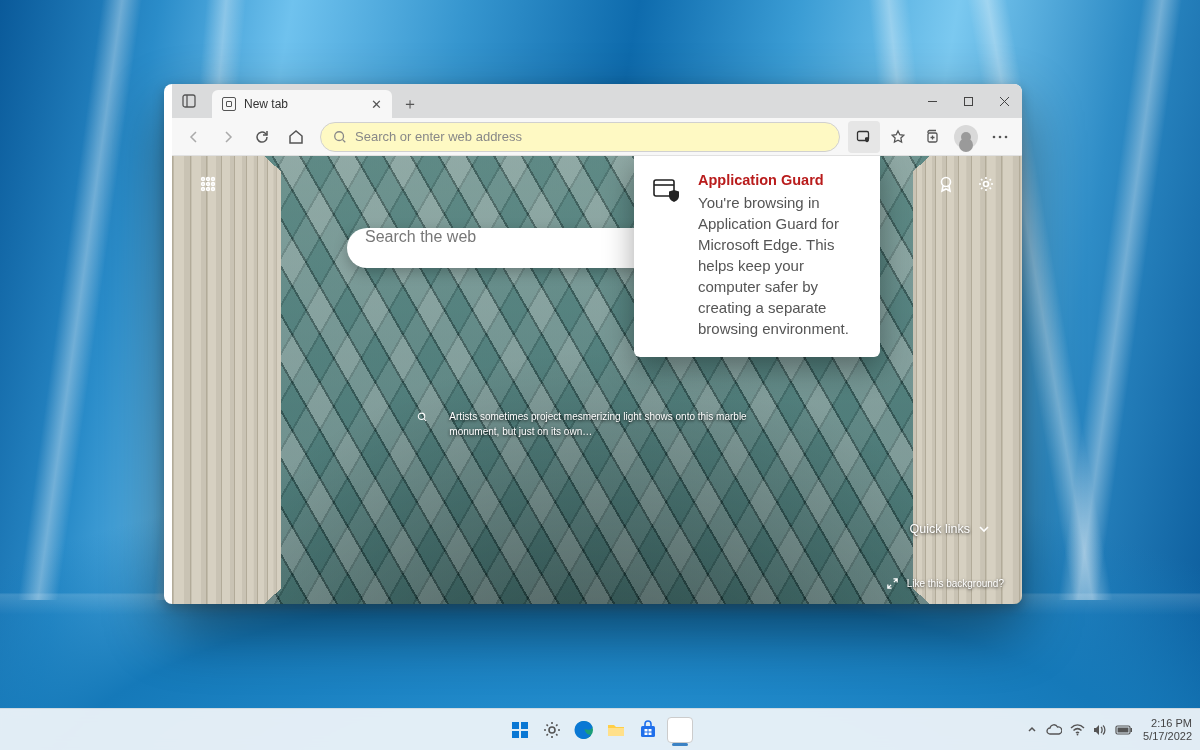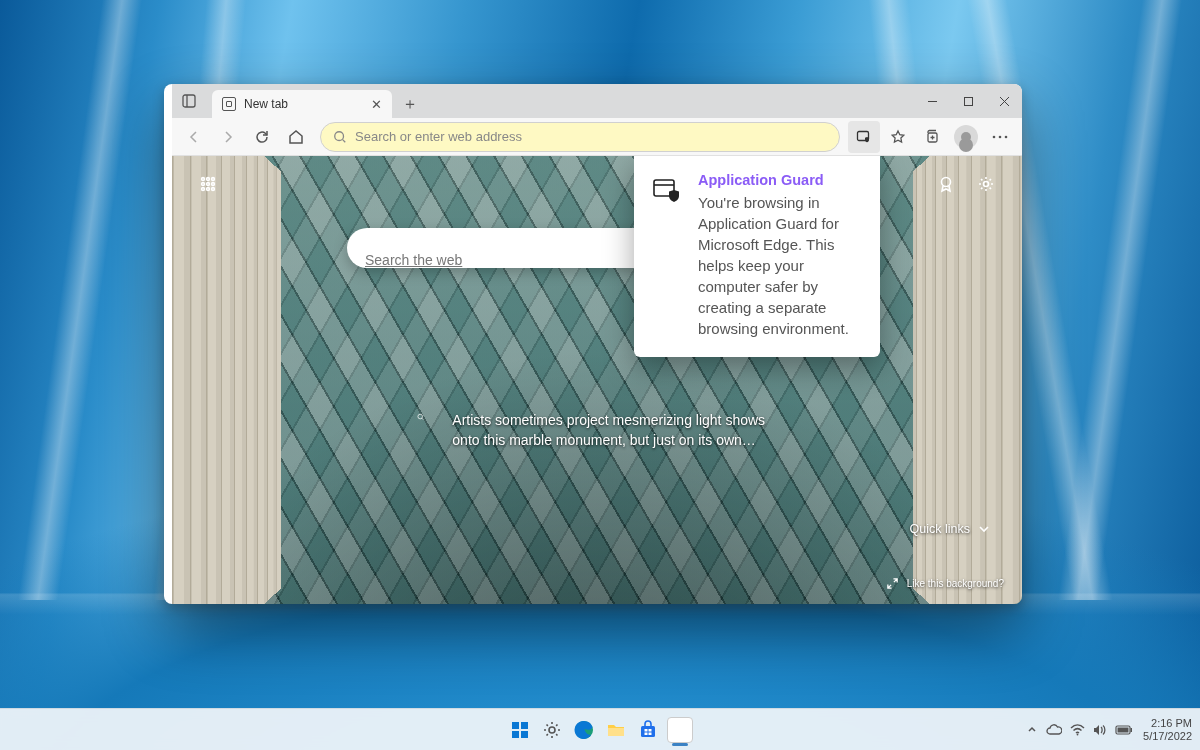--- a/index.html
+++ b/index.html
@@ -67,35 +67,35 @@
 }
 .content::before{ left:-80px; transform:perspective(400px) rotateY(55deg); }
 .content::after { right:-80px; transform:perspective(400px) rotateY(-55deg); }
 
 .ntp-topbar{position:absolute;top:14px;left:0;right:0;display:flex;justify-content:space-between;padding:0 22px;z-index:4}
 .ntp-icon{width:28px;height:28px;display:flex;align-items:center;justify-content:center;color:#fff}
 .ntp-icon svg{stroke:#fff;fill:none;stroke-width:1.6}
 .ntp-right{display:flex;gap:12px}
 
 .ntp-search{ position:absolute; top:72px; left:50%; transform:translateX(-50%);
-  width:500px; height:40px; background:#fff; border-radius:20px; display:flex; align-items:flex-end;
-  padding:0 18px; gap:10px; font-size:14px; color:#777; z-index:3;
-  box-shadow:0 4px 14px rgba(0,0,0,.25);text-decoration:underline;}
-.caption{position:absolute;top:254px;left:50%;transform:translateX(-50%);width:360px;display:flex;gap:28px;color:#fff;font-size:14px;line-height:1.45;z-index:3;text-shadow:0 1px 3px rgba(0,0,0,.9)}
+  width:500px; height:40px; background:#fff; border-radius:20px; display:flex; align-items:flex-start;
+  padding:0 18px; gap:10px; font-size:16px; color:#777; z-index:3;
+  box-shadow:0 4px 14px rgba(0,0,0,.25);}
+.caption{position:absolute;top:254px;left:50%;transform:translateX(-50%);width:360px;display:flex;gap:22px;color:#fff;font-size:10px;line-height:1.45;z-index:3;text-shadow:0 1px 3px rgba(0,0,0,.9)}
 .quicklinks{position:absolute;right:32px;bottom:68px;color:#fff;font-size:12.5px;display:flex;align-items:center;gap:8px;z-index:3;text-shadow:0 1px 3px rgba(0,0,0,.8)}
 .likebg{position:absolute;right:18px;bottom:14px;color:#fff;font-size:10px;display:flex;align-items:center;gap:8px;z-index:3;text-shadow:0 1px 3px rgba(0,0,0,.8)}
 
 
 .popover{
   position:absolute; top:0; right:142px; width:246px; background:#fff;
   border-radius:0 0 6px 6px; box-shadow:0 10px 30px rgba(0,0,0,.35);
   padding:16px 18px 18px; z-index:5; display:flex; gap:14px;
 }
 .popover .big-icon{flex:0 0 32px;color:#222;margin-top:4px}
-.popover h3{font-size:14.5px;font-weight:600;margin-bottom:4px;color:#8b5cf6}
+.popover h3{font-size:14.5px;font-weight:600;margin-bottom:4px;color:#b91c1c}
 .popover p{font-size:15px;color:#555;line-height:1.4}
 
 
 .taskbar{ position:absolute; left:0; right:0; bottom:0; height:42px;
   background:rgba(243,246,250,.92); backdrop-filter:blur(6px);
   border-top:1px solid rgba(0,0,0,.08); display:flex; align-items:center; }
 .task-center{position:absolute;left:50%;transform:translateX(-50%);display:flex;gap:6px;align-items:center}
 .task-item{width:26px;height:26px;border-radius:4px;display:flex;align-items:center;justify-content:center;font-size:16px}
 .tray{position:absolute;right:8px;display:flex;align-items:center;gap:10px;color:#444;font-size:11px}
 .tray .clock{line-height:1.1;text-align:right}

